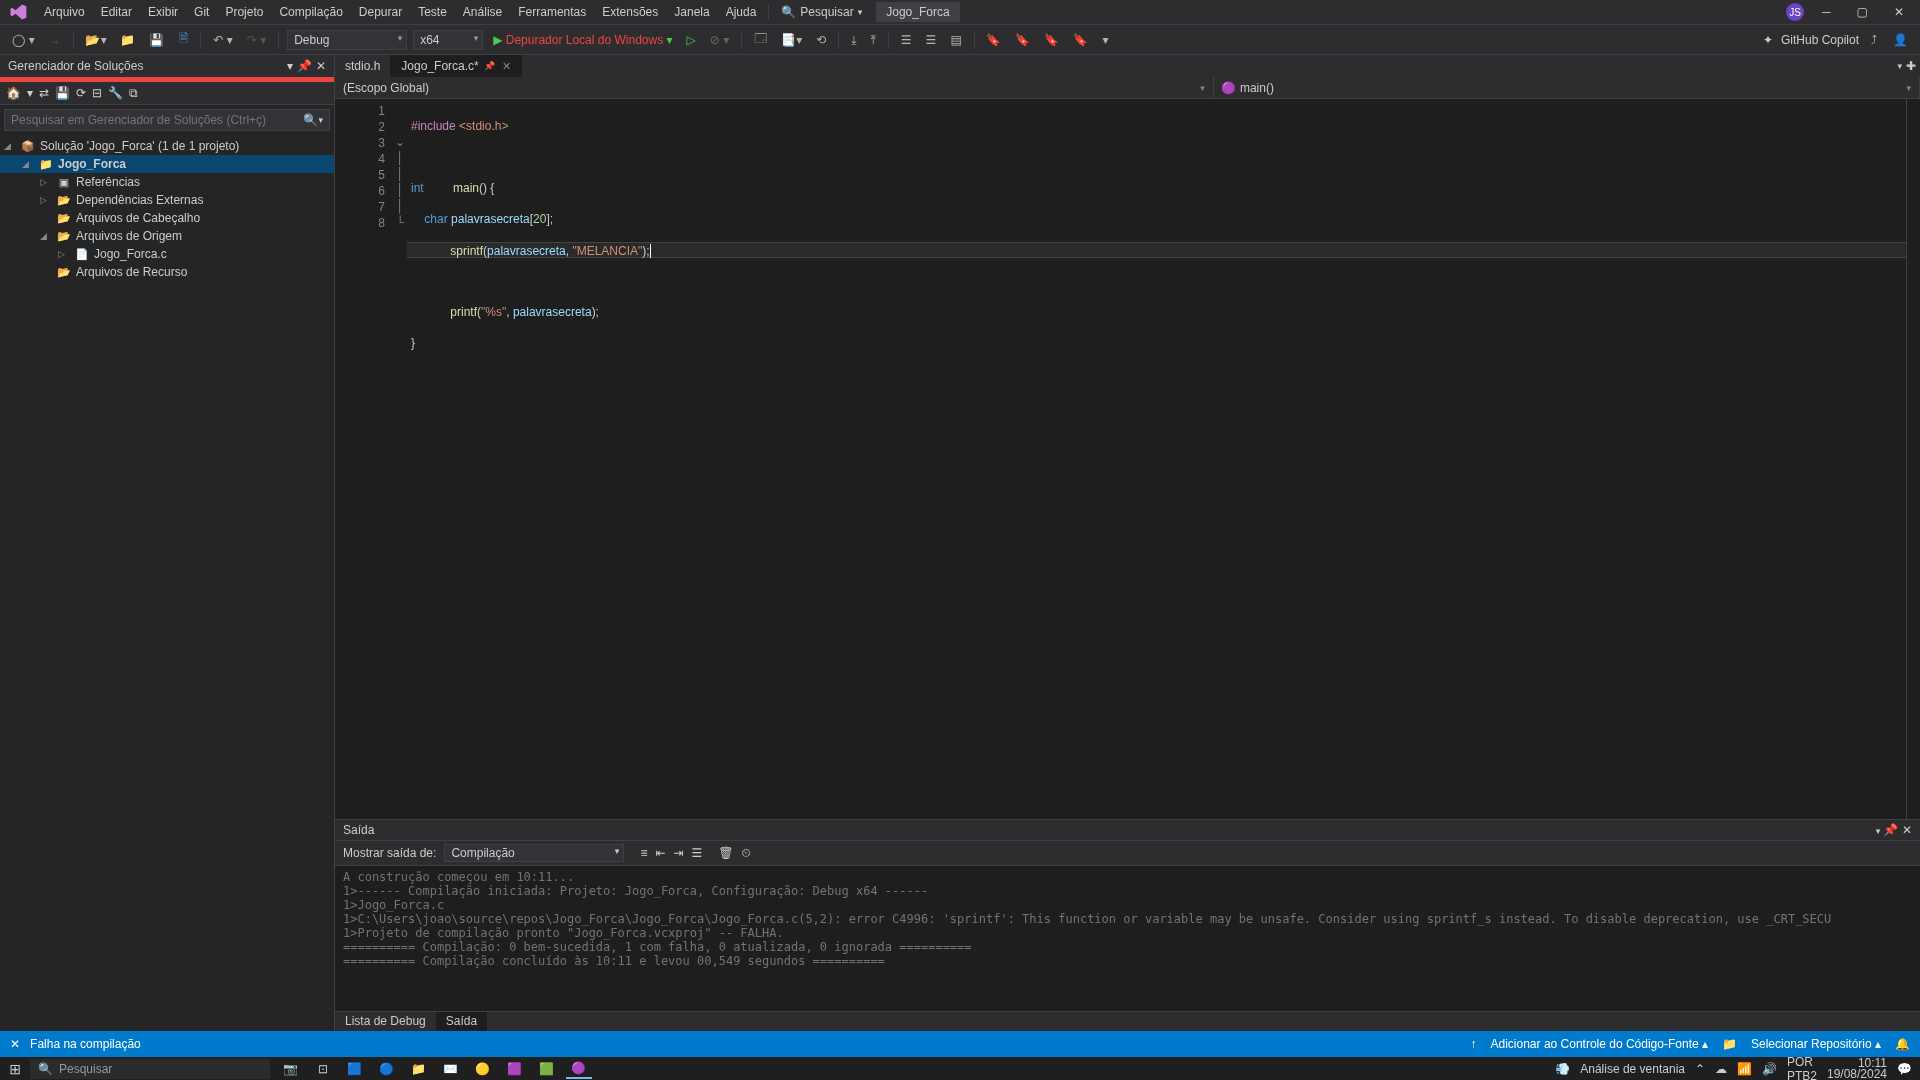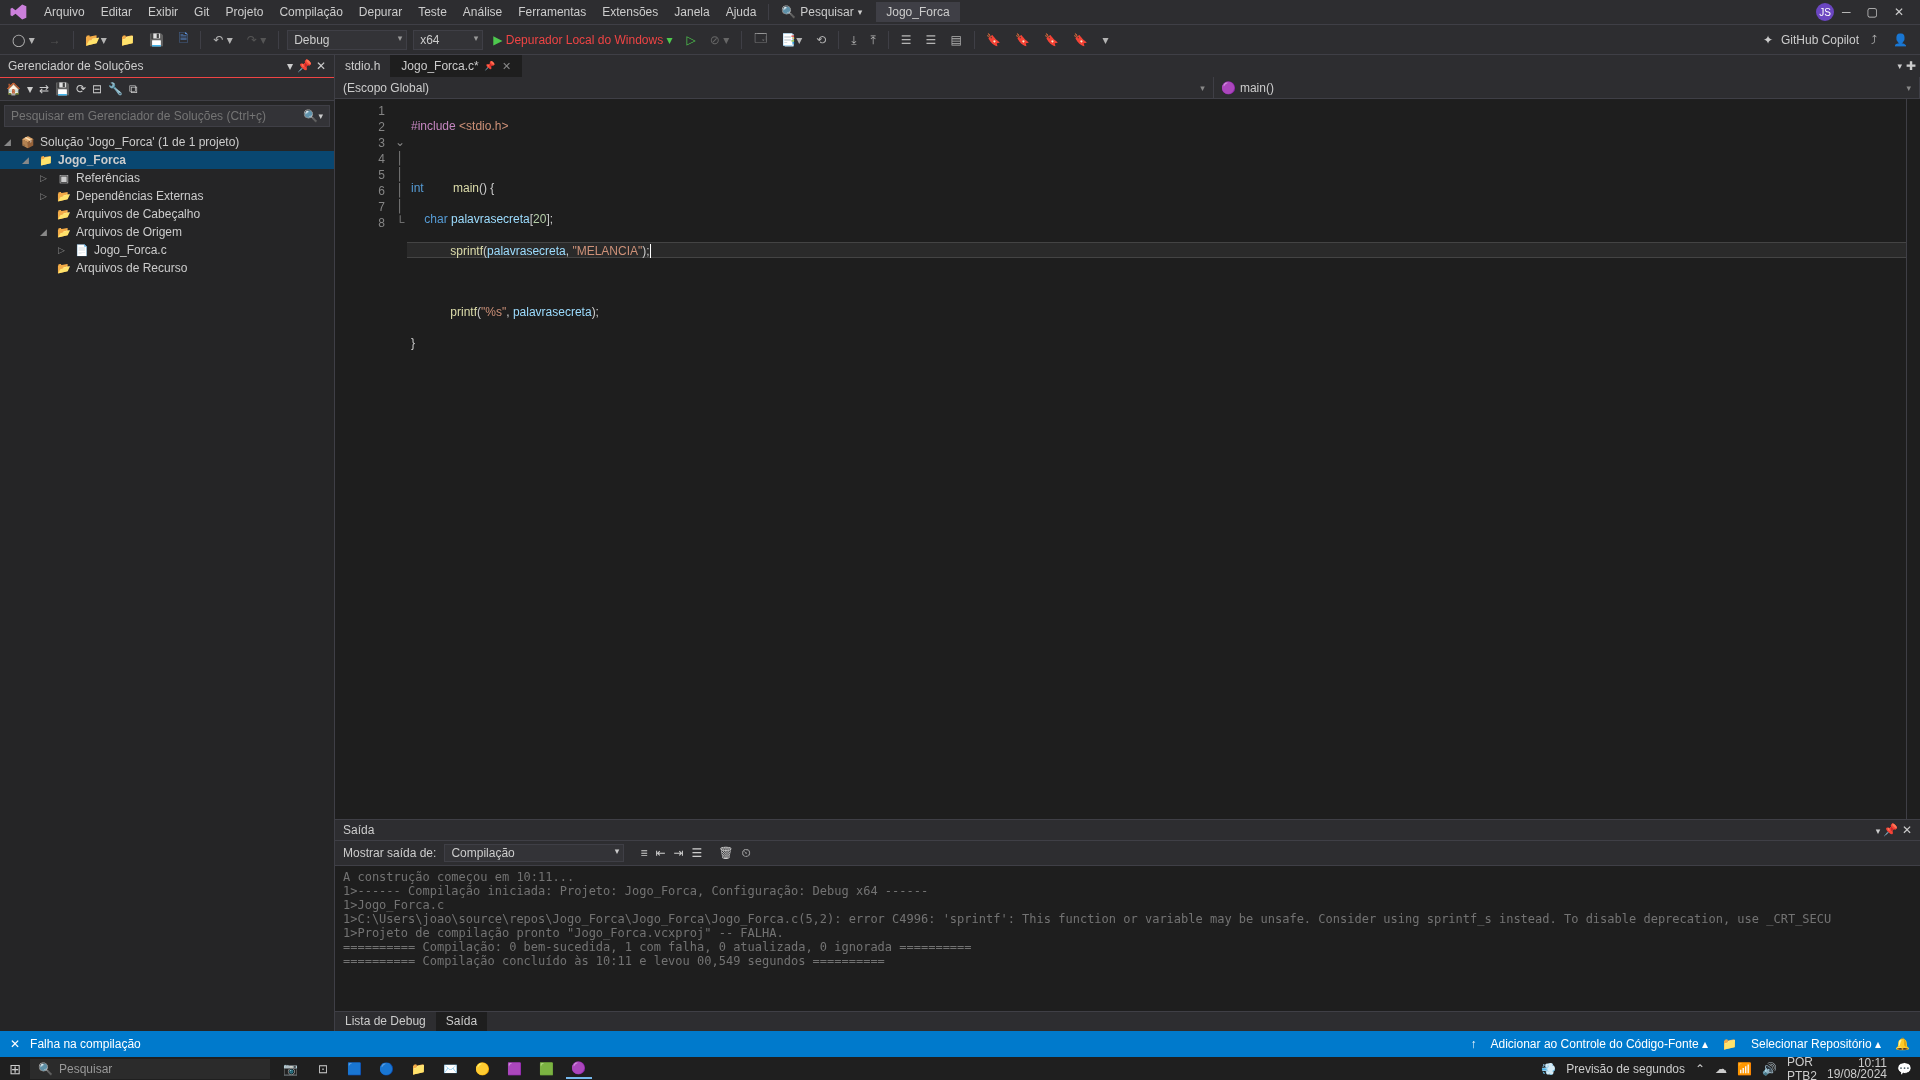--- a/index.html
+++ b/index.html
@@ -3,33 +3,33 @@
 <meta charset="utf-8">
 <style>
 * { margin: 0; padding: 0; box-sizing: border-box; font-family: 'Segoe UI', Tahoma, sans-serif; font-size: 12px; }
 body { background: #1e1e1e; color: #ccc; overflow: hidden; width: 1920px; height: 1080px; }
 .top-menu { height: 25px; background: #2d2d30; display: flex; align-items: center; padding: 0 8px; gap: 0; border-bottom: 1px solid #3f3f46; }
 .top-menu .logo { width: 20px; height: 20px; margin-right: 8px; }
 .top-menu .item { padding: 4px 8px; cursor: pointer; }
 .top-menu .sep { width: 1px; height: 16px; background: #3f3f46; margin: 0 4px; }
 .top-menu .search { display: flex; align-items: center; gap: 4px; padding: 0 8px; }
 .top-menu .title-btn { background: #3f3f46; padding: 3px 10px; margin-left: 6px; }
-.top-menu .right { margin-left: auto; display: flex; align-items: center; }
+.top-menu .right { margin-left: auto; display: flex; align-items: center; gap: 10px; }
 .top-menu .avatar { width: 18px; height: 18px; border-radius: 50%; background: #6b46c1; color: #fff; display: flex; align-items: center; justify-content: center; font-size: 10px; }
 .top-menu .win-btn { padding: 4px 8px; cursor: pointer; }
 .toolbar { height: 30px; background: #2d2d30; display: flex; align-items: center; padding: 0 8px; gap: 6px; border-bottom: 1px solid #3f3f46; }
 .toolbar .tb-btn { padding: 2px 4px; cursor: pointer; color: #b4b4b4; }
 .toolbar .tb-sep { width: 1px; height: 18px; background: #3f3f46; margin: 0 2px; }
 .toolbar .dd { background: #333337; border: 1px solid #3f3f46; padding: 2px 20px 2px 6px; min-width: 120px; position: relative; }
 .toolbar .dd::after { content: '▾'; position: absolute; right: 4px; color: #999; font-size: 9px; }
 .toolbar .play { color: #4ec94e; }
 .toolbar .right-tb { margin-left: auto; display: flex; align-items: center; gap: 8px; }
 .main { display: flex; height: calc(100% - 55px - 26px - 23px); }
 .solution-panel { width: 335px; background: #252526; display: flex; flex-direction: column; border-right: 1px solid #3f3f46; }
-.panel-title { background: #2d2d30; padding: 4px 8px; display: flex; align-items: flex-start; justify-content: space-between; border-bottom: 1px solid #ef4444; }
+.panel-title { background: #2d2d30; padding: 4px 8px; display: flex; align-items: flex-start; justify-content: space-between; border-bottom: 5px solid #ef4444; }
 .panel-title .ctrls { display: flex; gap: 4px; font-size: 10px; }
 .sol-toolbar { background: #2d2d30; padding: 4px 6px; display: flex; gap: 6px; border-bottom: 1px solid #3f3f46; }
 .sol-search { background: #333337; margin: 4px; padding: 3px 6px; display: flex; align-items: center; border: 1px solid #3f3f46; }
 .sol-search input { background: transparent; border: none; outline: none; color: #fdba74; flex: 1; }
 .tree { flex: 1; padding: 2px 0; overflow: auto; }
 .tree-item { display: flex; align-items: center; padding: 2px 4px; gap: 4px; cursor: pointer; }
 .tree-item.selected { background: #094771; }
 .tree-item .indent { width: 14px; }
 .tree-item .arrow { width: 12px; font-size: 9px; color: #888; }
 .tree-item .ico { width: 16px; height: 14px; display: inline-flex; align-items: center; justify-content: center; font-size: 11px; }
@@ -385,21 +385,21 @@
     <div class="tb-icon">🔵</div>
     <div class="tb-icon">📁</div>
     <div class="tb-icon">✉️</div>
     <div class="tb-icon">🟡</div>
     <div class="tb-icon">🟪</div>
     <div class="tb-icon">🟩</div>
     <div class="tb-icon" style="border-bottom:2px solid #76b9ed">🟣</div>
   </div>
   <div class="tb-right">
     <span>💨</span>
-    <span>Previsão de segundos</span>
+    <span>Análise de ventania</span>
     <span>⌃</span>
     <span>☁</span>
     <span>📶</span>
     <span>🔊</span>
     <span>
         <div>POR</div>
         <div>PTB2</div>
       </span>
     <span class="datetime">
       <div>10:11</div>

